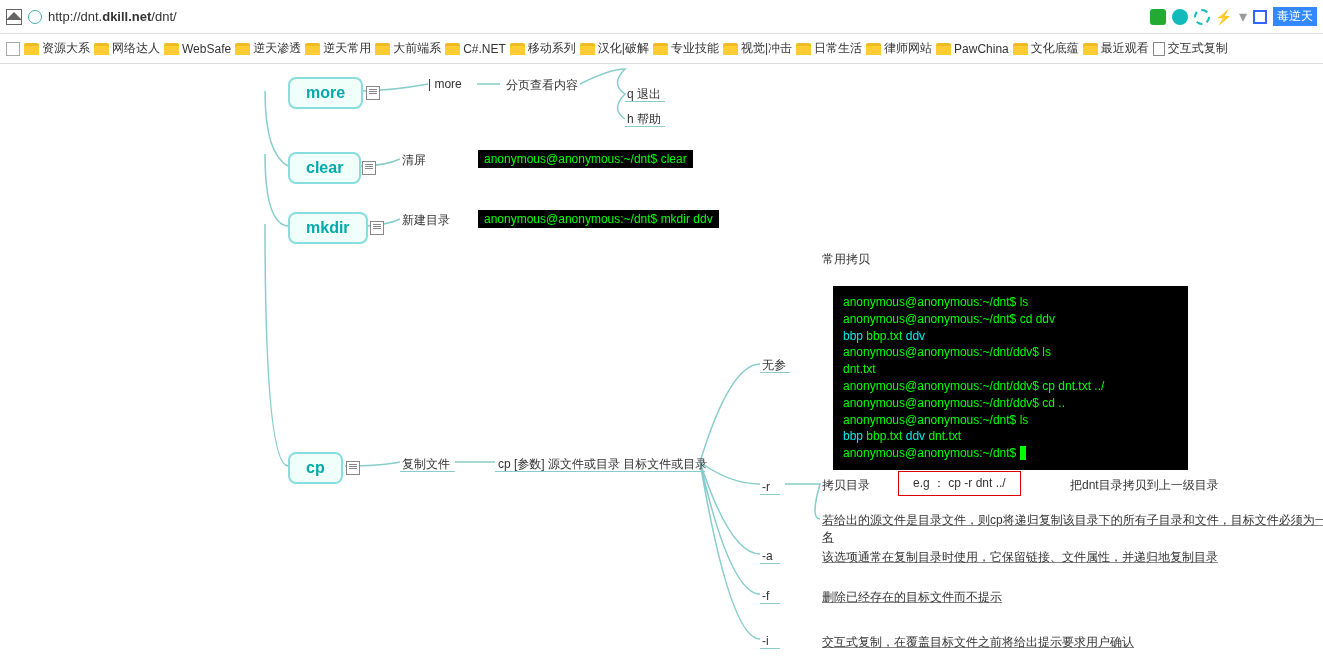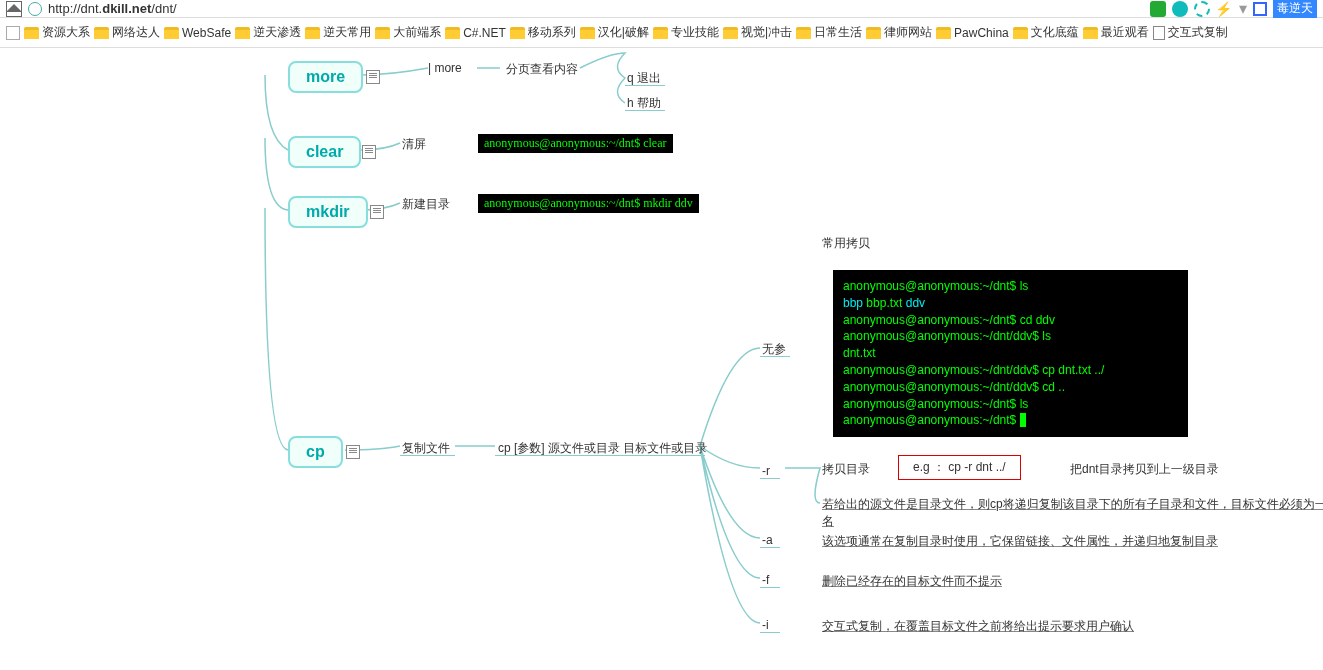--- a/index.html
+++ b/index.html
@@ -1,19 +1,19 @@
 <!DOCTYPE html>
 <html><head>
 <meta charset="utf-8">
 <style>
 * { margin:0; padding:0; box-sizing:border-box; font-family:Arial,"Microsoft YaHei",sans-serif; }
 body { width:1323px; height:670px; background:#fff; overflow:hidden; }
 
 
-.addr-bar { height:18px; display:flex; align-items:center; border-bottom:1px solid #ddd; padding:0 6px; gap:6px; }
+.addr-bar { height:34px; display:flex; align-items:center; border-bottom:1px solid #ddd; padding:0 6px; gap:6px; }
 .home-ico { width:16px; height:16px; border:1px solid #666; position:relative; }
 .home-ico:before { content:""; position:absolute; top:-6px; left:-1px; border:8px solid transparent; border-bottom-color:#666; }
 .globe { width:14px; height:14px; border:1px solid #4aa; border-radius:50%; }
 .url { flex:1; font-size:13px; color:#333; }
 .url .bold { font-weight:bold; }
 .tb-ico { width:16px; height:16px; display:inline-block; }
 .shield { background:#2a3; border-radius:3px; }
 .teal-c { background:#1bb; border-radius:50%; }
 .gear { border:2px dashed #1bb; border-radius:50%; }
 .bolt { color:#7c3; font-size:14px; }
@@ -25,21 +25,21 @@
 .fico { width:15px; height:12px; background:#fc3; border-radius:2px 2px 0 0; border-top:3px solid #eb2; }
 .wico { width:14px; height:14px; border:1px solid #aaa; background:#fff; }
 .dico { width:12px; height:14px; border:1px solid #888; background:#fff; }
 
 
 .canvas { position:relative; width:100%; height:610px; overflow:hidden;margin-left:40px; }
 .node { position:absolute; border:2px solid #8dd; border-radius:8px; padding:5px 16px; background:#f0fffa; color:#0aa; font-size:16px; font-weight:bold; }
 .note-ico { position:absolute; width:14px; height:14px; border:1px solid #888; background:#fff; }
 .note-ico:after { content:""; position:absolute; top:2px; left:2px; right:2px; height:1px; background:#888; box-shadow:0 2px #888,0 4px #888; }
 .lbl { position:absolute; font-size:12px; color:#333; }
-.term-line { position:absolute; background:#000; color:#0f0; font-family:Liberation Serif, serif; font-size:12px; padding:2px 6px; white-space:nowrap; }
+.term-line { position:absolute; background:#000; color:#0f0; font-family:Liberation Sans, sans-serif; font-size:12px; padding:2px 6px; white-space:nowrap; }
 .term-box { position:absolute; background:#000; font-family:monospace; font-size:12px; padding:8px 10px; line-height:1.4; }
 .green { color:#0f0; }
 .cyan { color:#0ee; }
 .eg-box { position:absolute; border:1px solid #d00; padding:3px 14px; font-size:12px; color:#333; }
 .underline { text-decoration:underline; text-decoration-color:#888; }
 .hline { position:absolute; height:1px; background:#8cc; }
 
 svg.branches { position:absolute; top:0; left:0; width:100%; height:100%; pointer-events:none; }
 svg.branches path { fill:none; stroke:#8cc; stroke-width:1.5; }
 </style>
@@ -173,27 +173,28 @@
 <span class="lbl" style="left:458px;top:392px">cp  [参数]  源文件或目录  目标文件或目录</span>
 <div class="hline" style="left:360px;top:407px;width:55px"></div>
 <div class="hline" style="left:455px;top:407px;width:210px"></div>
 
 <span class="lbl" style="left:722px;top:293px">无参</span>
 <span class="lbl" style="left:782px;top:187px">常用拷贝</span>
 <div class="hline" style="left:720px;top:308px;width:30px"></div>
 
 <div class="term-box" style="left:793px;top:222px;width:355px">
   <div><span class="green">anonymous@anonymous:~/dnt$ </span><span class="green">ls</span></div>
+  <div><span class="green">anonymous@anonymous:~/dnt$ </span><span class="green">cd ddv</span></div>
   <div><span class="cyan">bbp</span><span class="green">  bbp.txt  </span><span class="cyan">ddv</span></div>
-  <div><span class="green">anonymous@anonymous:~/dnt$ </span><span class="green">cd ddv</span></div>
   <div><span class="green">anonymous@anonymous:~/dnt/ddv$ </span><span class="green">ls</span></div>
   <div><span class="green">dnt.txt</span></div>
   <div><span class="green">anonymous@anonymous:~/dnt/ddv$ </span><span class="green">cp dnt.txt ../</span></div>
   <div><span class="green">anonymous@anonymous:~/dnt/ddv$ </span><span class="green">cd ..</span></div>
   <div><span class="green">anonymous@anonymous:~/dnt$ </span><span class="green">ls</span></div>
+  <div><span class="cyan">bbp</span><span class="green">  bbp.txt  </span><span class="cyan">ddv</span><span class="green">  dnt.txt</span></div>
   <div><span class="green">anonymous@anonymous:~/dnt$ </span><span style="background:#0f0;">&nbsp;&nbsp;</span></div>
 </div>
 
 <span class="lbl" style="left:722px;top:416px">-r</span>
 <div class="hline" style="left:720px;top:430px;width:20px"></div>
 <span class="lbl" style="left:782px;top:413px">拷贝目录</span>
 <div class="eg-box" style="left:858px;top:407px">e.g ： cp -r dnt ../</div>
 <span class="lbl" style="left:1030px;top:413px">把dnt目录拷贝到上一级目录</span>
 <span class="lbl underline" style="left:782px;top:448px">若给出的源文件是目录文件，则cp将递归复制该目录下的所有子目录和文件，目标文件必须为一个目录名</span>
 

